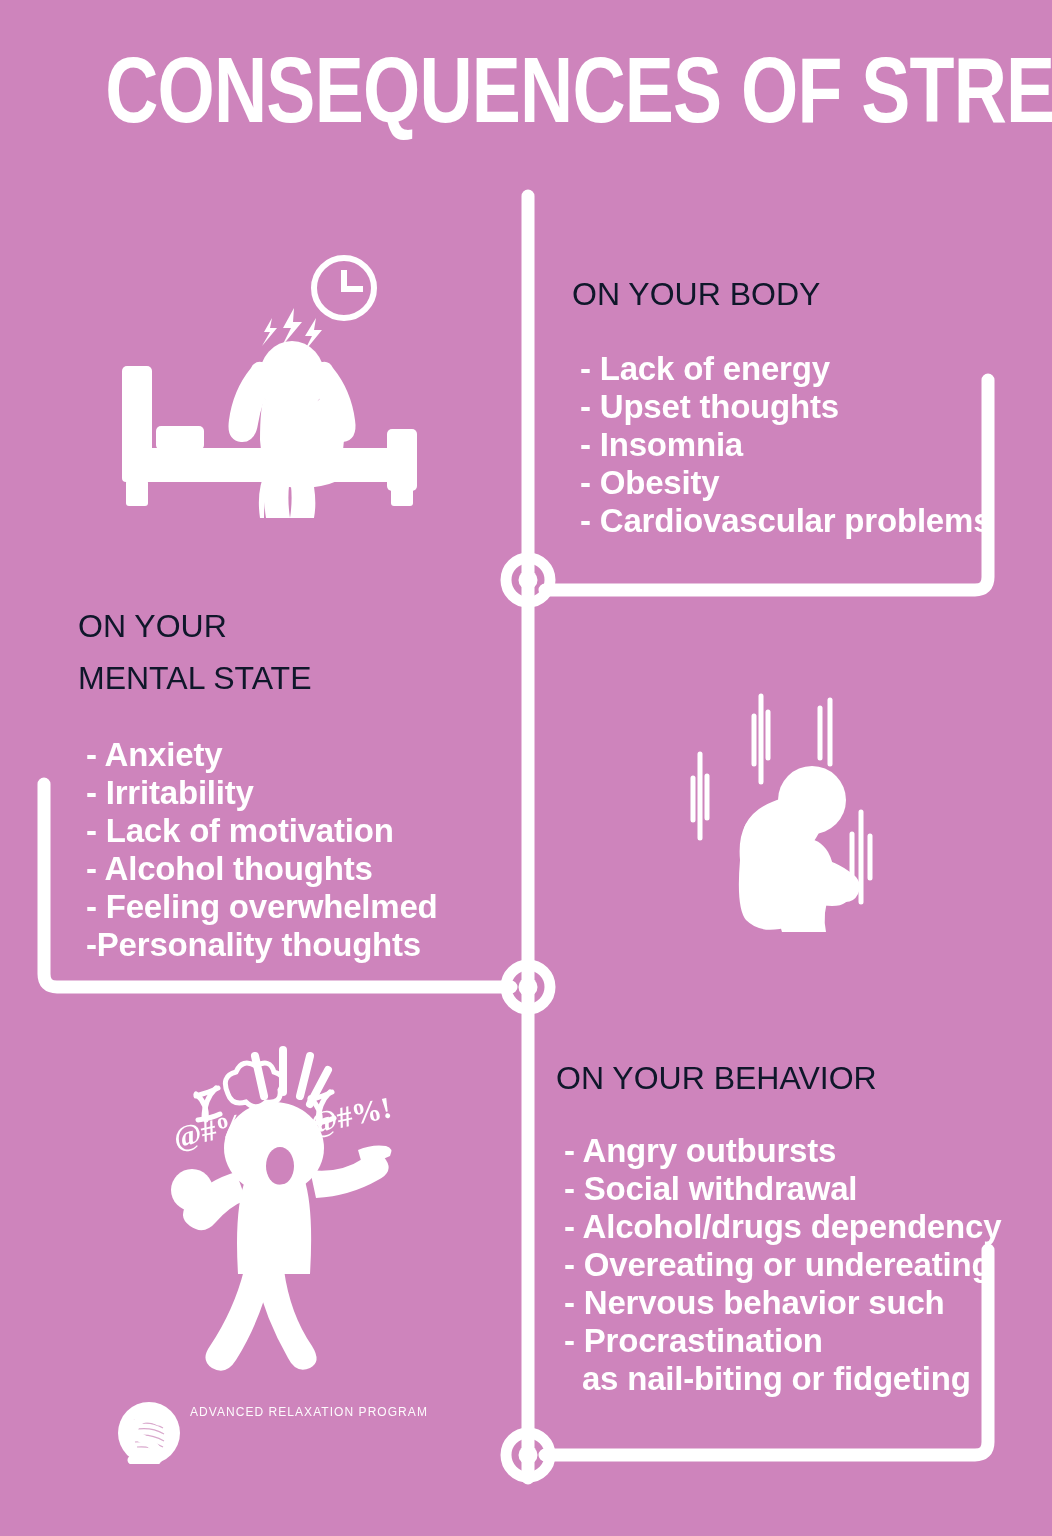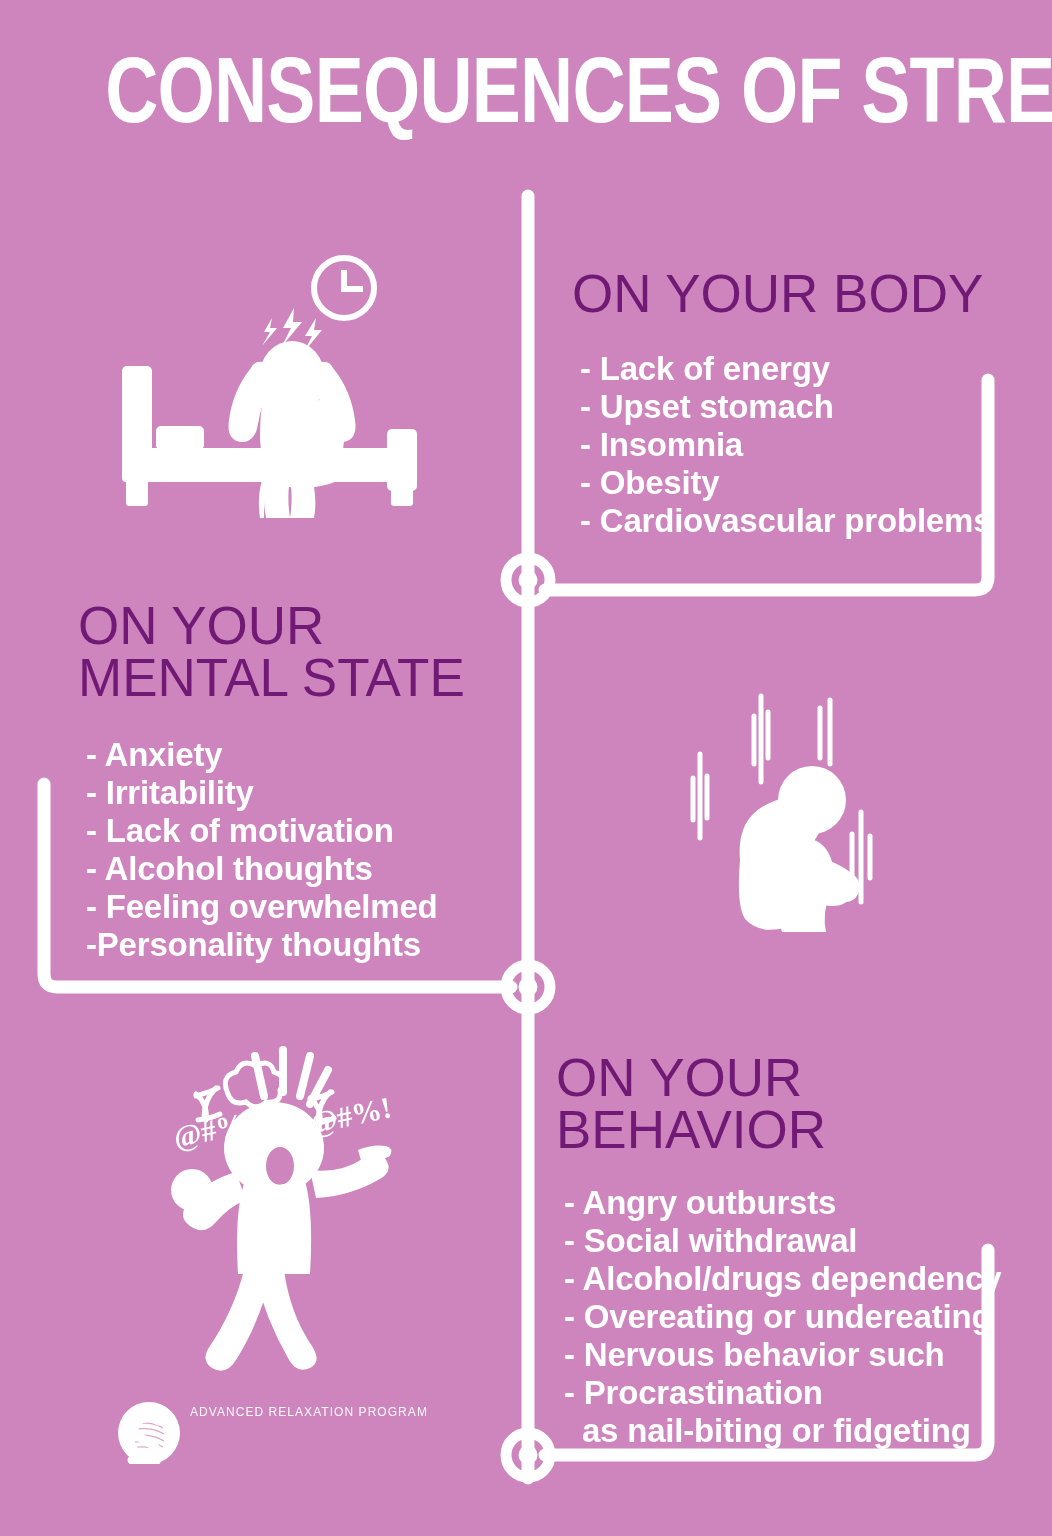--- a/index.html
+++ b/index.html
@@ -47,23 +47,23 @@
     position: absolute;
     left: 0; top: 0;
     width: 1052px;
     height: 1536px;
     pointer-events: none;
   }
 
   
   .section { position: absolute; }
   .sec-heading {
-    color: #701a75;
+    color: #0f172a;
     font-weight: 400;
-    font-size: 53px;
+    font-size: 32px;
     line-height: 52px;
     letter-spacing: 0px;
     white-space: pre-line;
     margin: 0;
   }
   .sec-list {
     margin: 8px;
     padding: 0;
     list-style: none;
   }
@@ -279,21 +279,21 @@
       <path d="M92 232 q-10 40 -34 76 q-10 14 2 22 q14 8 24 -8 q24 -38 36 -88 Z"></path>
 
       <path d="M132 232 q6 44 28 76 q10 16 -2 22 q-14 6 -22 -10 q-22 -38 -34 -86 Z"></path>
     </g>
   </svg>
 
   <div class="section" id="sec-body">
     <h2 class="sec-heading">ON YOUR BODY</h2>
     <ul class="sec-list">
       <li>- Lack of energy</li>
-      <li>- Upset stomach</li>
+      <li>- Upset thoughts</li>
       <li>- Insomnia</li>
       <li>- Obesity</li>
       <li>- Cardiovascular problems</li>
     </ul>
   </div>
 
   <div class="section" id="sec-mental">
     <h2 class="sec-heading">ON YOUR
 MENTAL STATE</h2>
     <ul class="sec-list">

